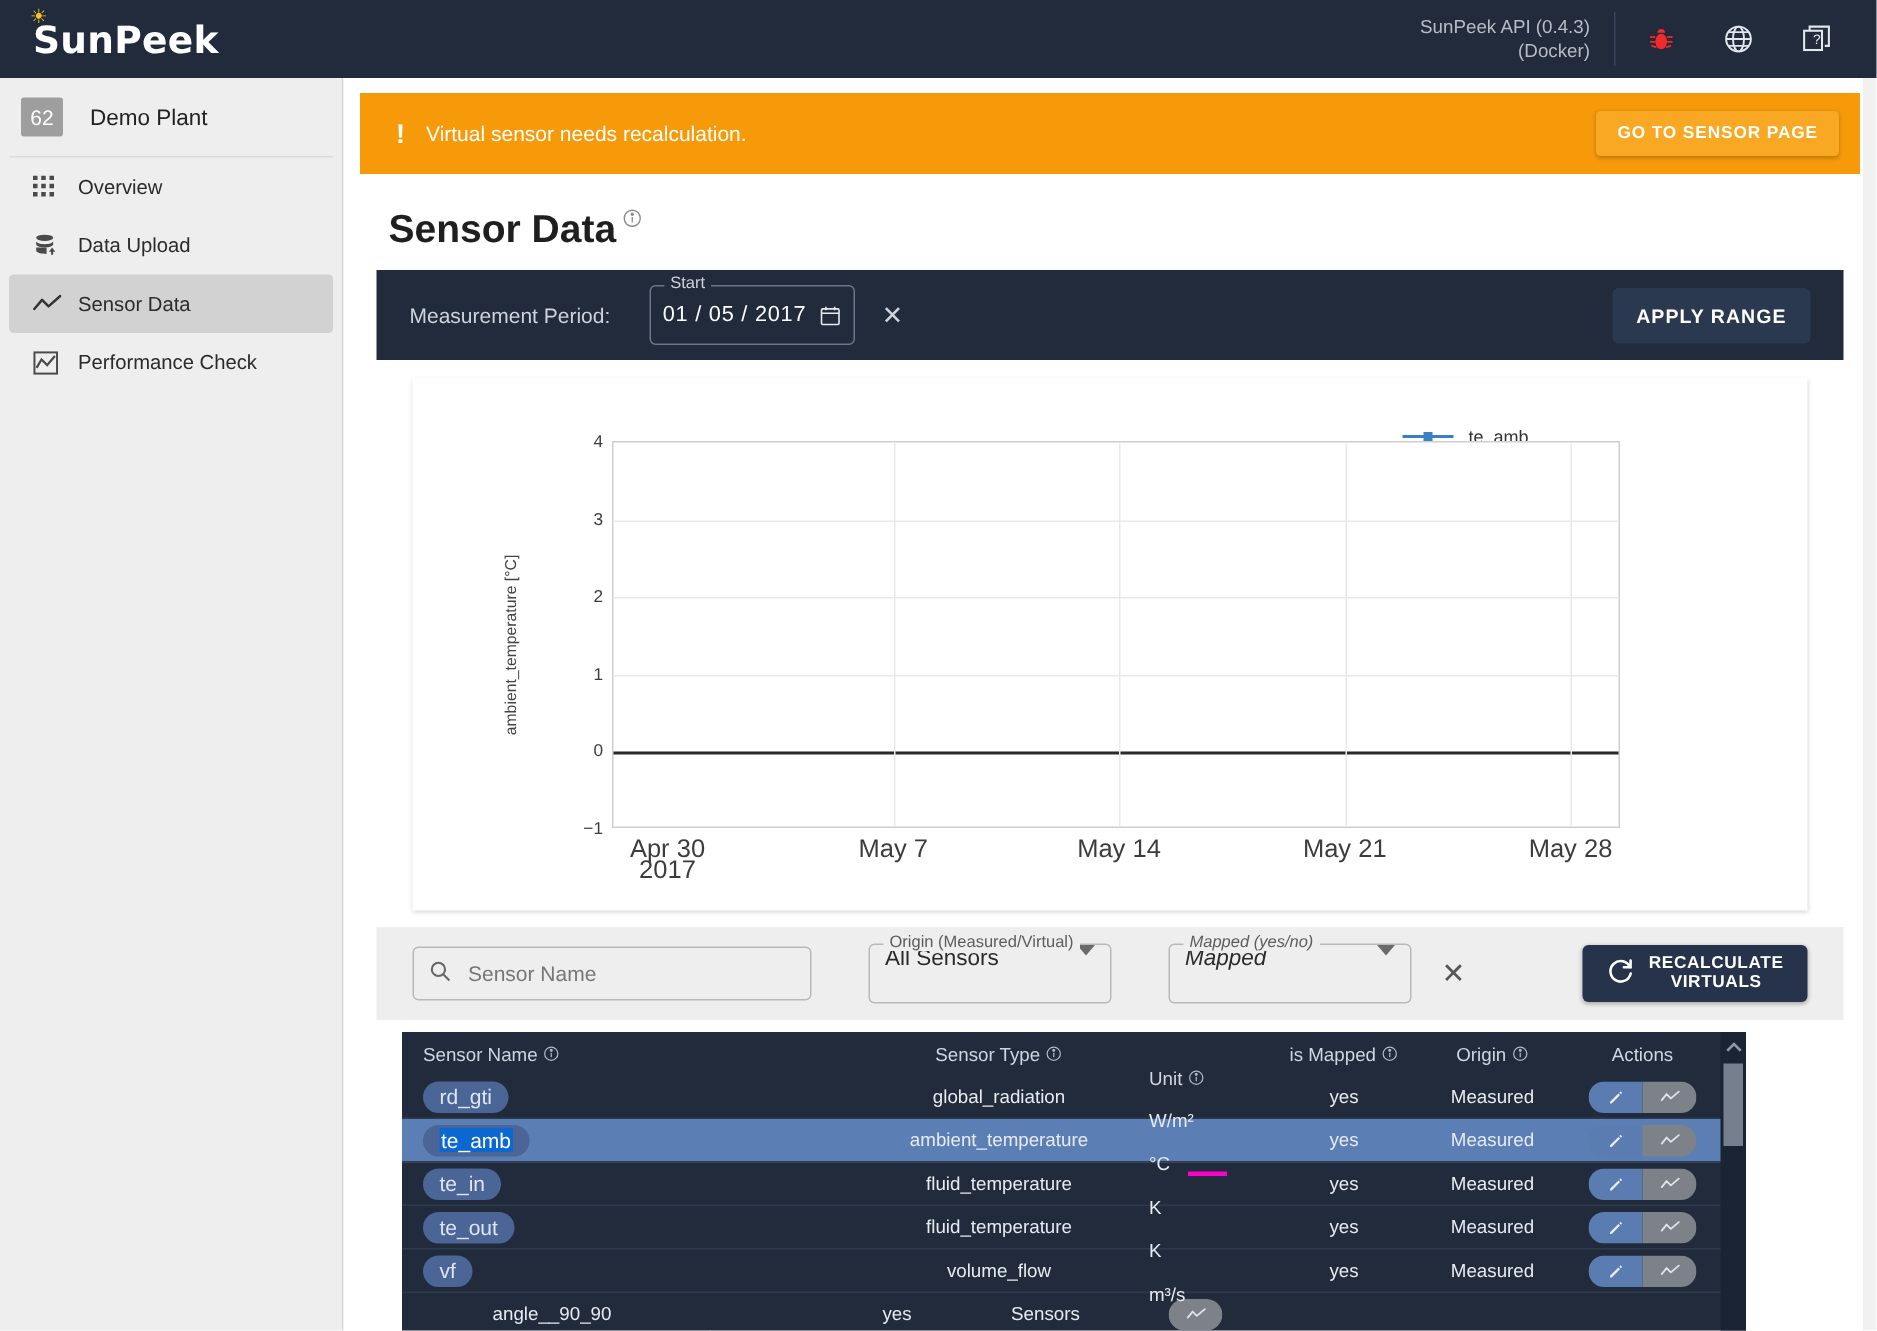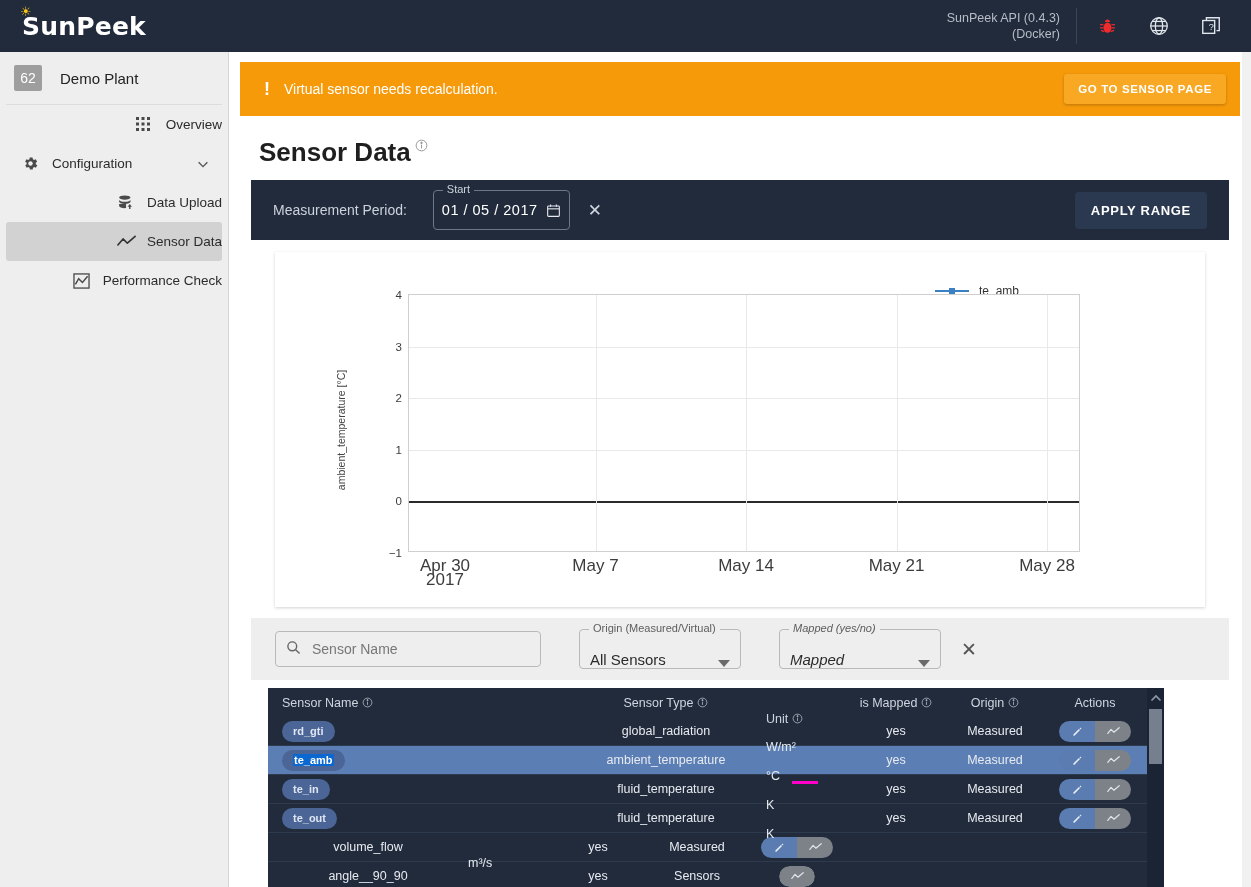--- a/index.html
+++ b/index.html
@@ -42,21 +42,21 @@
   }
   #plant-row { height:52px; display:flex; align-items:center; padding-left:14px; }
   #plant-badge {
     width:28px; height:26px; background:#9e9e9e; color:#fff; font-size:14px;
     display:flex; align-items:center; justify-content:center; border-radius:2px;
   }
   #plant-name { margin-left:18px; font-size:15px; color:#222; }
   #side-divider { height:1px; background:#dcdcdc; margin:0 6px; }
   .nav-item {
     height:39px; display:flex; align-items:center; padding-left:16px;
-    cursor:pointer; color:#2b2b2b; font-size:13.5px; margin:0 6px; border-radius:3px;justify-content:flex-end;
+    cursor:pointer; color:#2b2b2b; font-size:13.5px; margin:0 6px; border-radius:3px;
   }
   .nav-item.active { background:#d2d2d2; }
   .nav-icon { width:26px; display:flex; align-items:center; color:#4a4a4a; }
   .nav-label { margin-left:4px; }
   .nav-chevron { margin-left:auto; margin-right:12px; color:#555; display:flex; }
   
   #content {
     position:absolute; top:52px; left:229px; width:1022px; height:835px;
     background:#ffffff; overflow:hidden;
   }
@@ -145,21 +145,21 @@
     width:266px; height:36px; border:1px solid #b9b9b9; border-radius:4px;
     background:#eeeeee; display:flex; align-items:center; padding:0 10px;
   }
   #search-input {
     border:none; outline:none; background:transparent; font-size:14px; color:#666;
     margin-left:9px; width:210px; font-family:"Liberation Sans", sans-serif;
   }
   #search-input::placeholder { color:#777; }
   .select-field {
     position:relative; margin-left:38px; height:40px;
-    border:1px solid #b9b9b9; border-radius:4px; display:flex; align-items:flex-end;
+    border:1px solid #b9b9b9; border-radius:4px; display:flex; align-items:flex-start;
     padding:0 10px; background:#eeeeee;
   }
   .select-legend {
     position:absolute; top:-8px; left:9px; background:#eeeeee; padding:0 4px;
     font-size:11px; color:#5d5d5d;
   }
   .select-value { font-size:15px; color:#2b2b2b; }
   .select-caret { margin-left:auto; padding-left:16px; color:#6a6a6a; display:flex; }
   #filter-clear { margin-left:20px; color:#555; font-size:19px; cursor:pointer; }
   #recalc-btn {
@@ -191,23 +191,22 @@
   }
   .row.selected { background:#5b7fb5; }
   .c-name { width:298px; display:flex; align-items:center; padding-left:14px; }
   .c-type { width:200px; text-align:center; justify-content:center; display:flex; }
   .c-unit { width:78px; justify-content:flex-start; display:flex; position:relative;margin-top:32px; }
   .c-mapped { width:104px; justify-content:center; display:flex; }
   .c-origin { width:94px; justify-content:center; display:flex; }
   .c-actions { width:106px; justify-content:center; display:flex; }
   .chip {
     background:#4a6596; color:#dfe6f3; border-radius:11px; height:21px;
-    display:inline-flex; align-items:center; padding:0 11px; font-size:11px;
+    display:inline-flex; align-items:center; padding:0 11px; font-size:14px;
     white-space:nowrap;
-    font-weight:bold;
   }
   .chip.sel-text { background:#4a6596; }
   .chip.sel-text span { background:#0a68d0; color:#ffffff; padding:0 1px; }
   .unit-underline {
     position:absolute; bottom:-1px; left:50%; transform:translateX(-50%);
     width:26px; height:3px; background:#ff00c8;
   }
   .act-group { display:flex; border-radius:11px; overflow:hidden; height:21px; }
   .act-btn {
     width:36px; display:flex; align-items:center; justify-content:center; cursor:pointer;
@@ -296,34 +295,20 @@
           <rect x="5.5" y="5.5" width="3" height="3"></rect>
           <rect x="11" y="5.5" width="3" height="3"></rect>
         <rect x="0" y="11" width="3" height="3"></rect>
           <rect x="5.5" y="11" width="3" height="3"></rect>
           <rect x="11" y="11" width="3" height="3"></rect>
       </svg>
     </span>
     <span class="nav-label">Overview</span>
   </div>
 
-  <div class="nav-item">
-    <span class="nav-icon">
-      <svg width="17" height="17" viewBox="0 0 24 24" fill="#4a4a4a">
-        <path d="M19.4 13a7.6 7.6 0 0 0 0-2l2-1.6-2-3.4-2.4 1a7.4 7.4 0 0 0-1.7-1l-.4-2.6h-4l-.4 2.6a7.4 7.4 0 0 0-1.7 1l-2.4-1-2 3.4L6.6 11a7.6 7.6 0 0 0 0 2l-2 1.6 2 3.4 2.4-1c.5.4 1.1.8 1.7 1l.4 2.6h4l.4-2.6c.6-.2 1.2-.6 1.7-1l2.4 1 2-3.4z"></path>
-        <circle cx="12" cy="12" r="3.1" fill="#eeeeee"></circle>
-      </svg>
-    </span>
-    <span class="nav-label">Configuration</span>
-    <span class="nav-chevron">
-      <svg width="14" height="14" viewBox="0 0 16 16" fill="none" stroke="#555" stroke-width="1.6">
-        <polyline points="3,6 8,11 13,6"></polyline>
-      </svg>
-    </span>
-  </div>
 
   <div class="nav-item">
     <span class="nav-icon">
       <svg width="17" height="17" viewBox="0 0 24 24" fill="#4a4a4a">
         <ellipse cx="11" cy="5" rx="8" ry="3"></ellipse>
         <path d="M3 8v3c0 1.7 3.6 3 8 3s8-1.3 8-3V8c0 1.7-3.6 3-8 3S3 9.7 3 8z"></path>
         <path d="M3 14v3c0 1.7 3.6 3 8 3 .6 0 1.2 0 1.8-.1V14z"></path>
         <path d="M18 14l3 4h-2v3h-2v-3h-2z"></path>
       </svg>
     </span>
@@ -452,20 +437,32 @@
       <span class="select-value">Mapped</span>
       <span class="select-caret">
         <svg width="12" height="8" viewBox="0 0 12 8" fill="#6a6a6a">
             <polygon points="0,0 12,0 6,7"></polygon>
           </svg>
       </span>
     </div>
 
     <div id="filter-clear">✕</div>
 
+    <button id="recalc-btn">
+      <span>
+        <svg width="19" height="19" viewBox="0 0 20 20" fill="none" stroke="#fff" stroke-width="1.8" stroke-linecap="round">
+          <path d="M16.5 7A7.2 7.2 0 1 0 17 11.6"></path>
+          <polyline points="16.9,2.4 16.9,7.2 12.2,7.2"></polyline>
+        </svg>
+      </span>
+      <span id="recalc-label">
+        <span>RECALCULATE</span><br>
+        <span>VIRTUALS</span>
+      </span>
+    </button>
   </div>
 
   <div id="table-card">
     <div id="table">
       <div id="thead">
           <div class="th c-name" style="justify-content: flex-start;">
             <span>Sensor Name</span>
             <span class="i">
               <svg width="11" height="11" viewBox="0 0 16 16" fill="none" stroke="#aeb6c4" stroke-width="1.2">
                 <circle cx="8" cy="8" r="6.4"></circle>
@@ -611,20 +608,23 @@
                 </div>
                 <div class="act-btn act-chart">
                   <svg width="13" height="10" viewBox="0 0 16 10" fill="none" stroke="#dfe3ea" stroke-width="1.5" stroke-linecap="round" stroke-linejoin="round">
                     <polyline points="1,8 5,3 8.5,6.5 15,1"></polyline>
                   </svg>
                 </div>
               </div>
             </div>
           </div>
           <div class="row">
+            <div class="c-name">
+              <span class="chip">vf</span>
+            </div>
             <div class="c-type">volume_flow</div>
             <div class="c-unit">m³/s</div>
             <div class="c-mapped">yes</div>
             <div class="c-origin">Measured</div>
             <div class="c-actions">
               <div class="act-group">
                 <div class="act-btn act-edit">
                   <svg width="11" height="11" viewBox="0 0 16 16" fill="#e9eef7">
                     <path d="M2 12.4l8.1-8.1 1.6 1.6L3.6 14H2z"></path>
                     <path d="M11 3.4l1.1-1.1 1.6 1.6-1.1 1.1z"></path>

